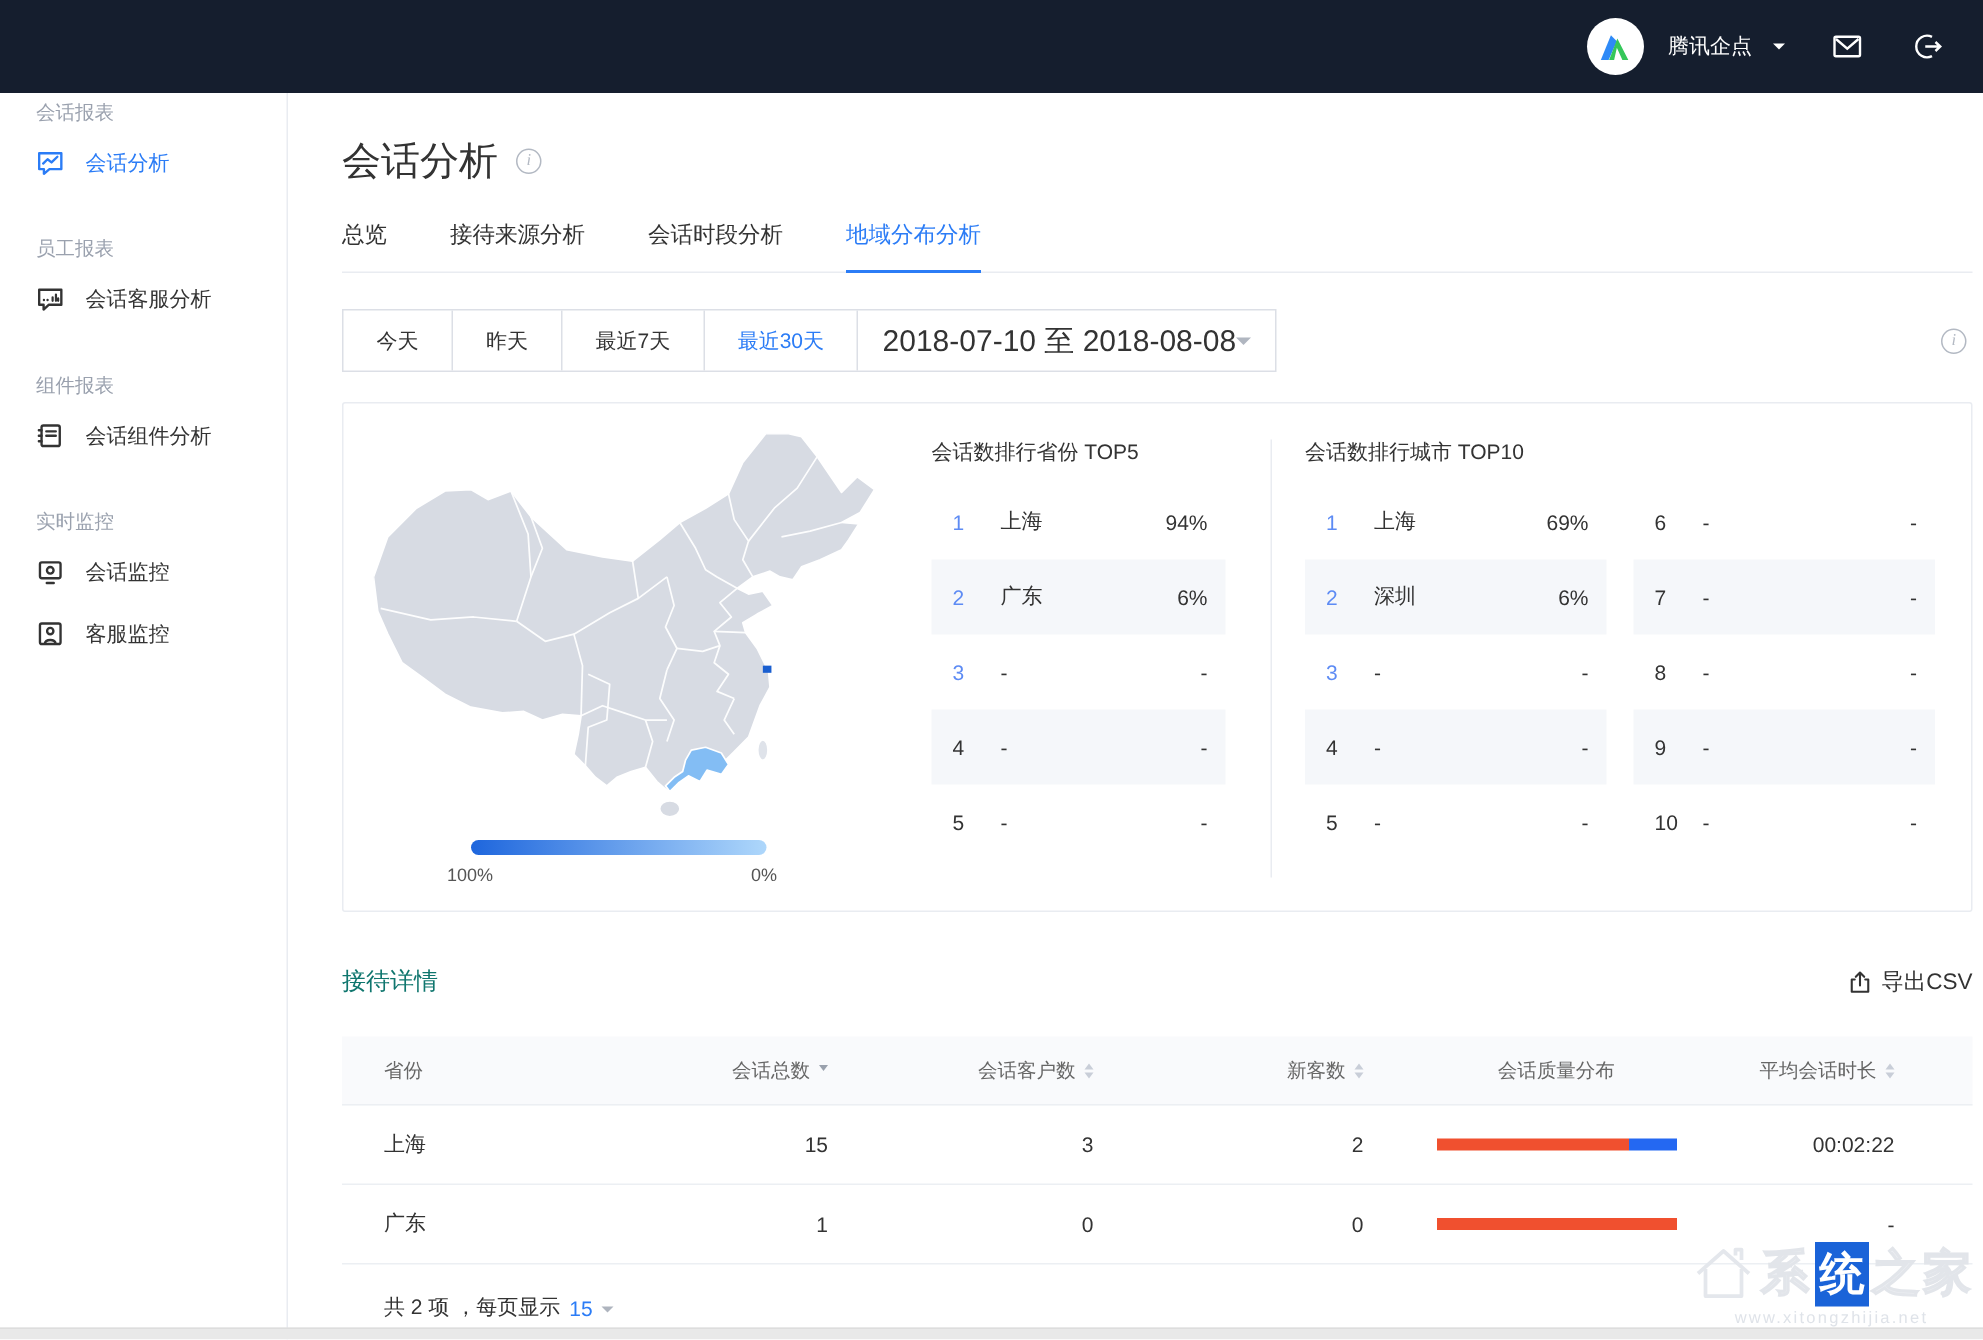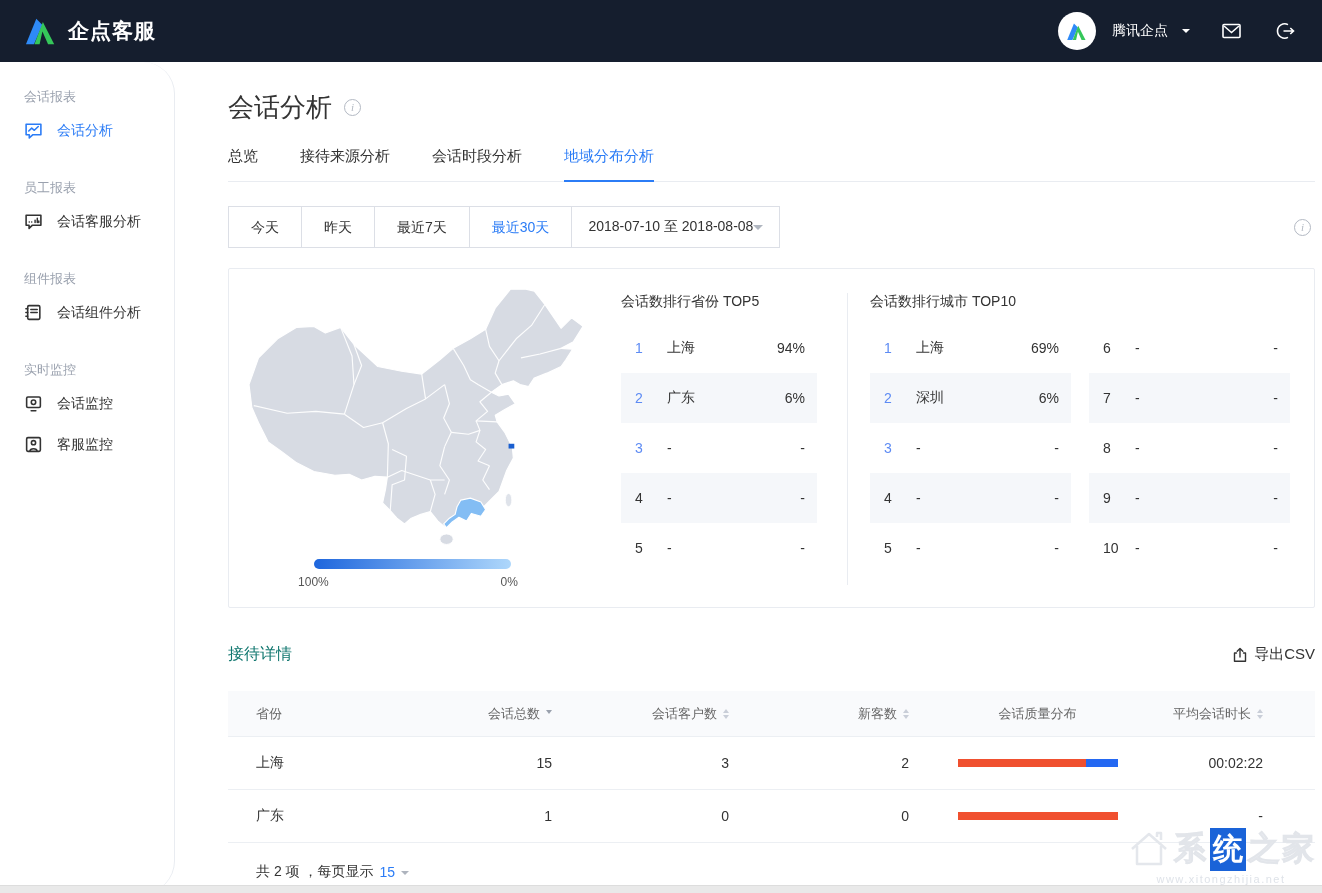--- a/index.html
+++ b/index.html
@@ -22,22 +22,22 @@
             color:#8892a4;font-size:15px;cursor:pointer;}
   .nav-item.active{color:#fff;}
   .nav-item.active::after{content:"";position:absolute;left:0;right:0;bottom:0;height:4px;background:var(--accent);}
   .nav-right{margin-left:auto;display:flex;align-items:center;gap:14px;padding-right:26px;}
   .avatar{width:38px;height:38px;border-radius:50%;background:#fff;display:flex;align-items:center;justify-content:center;cursor:pointer;}
   .user-name{color:#fff;font-size:14px;margin-left:2px;cursor:pointer;}
   .caret-w{width:0;height:0;border:4px solid transparent;border-top-color:#fff;margin-top:4px;cursor:pointer;}
   .nav-icon{margin-left:16px;cursor:pointer;display:flex;}
 
   
-  .sidebar{position:absolute;top:62px;left:0;bottom:0;width:175px;background:#fff;
-           border-right:1px solid var(--border);padding-top:22px;border-radius:32px;}
+  .sidebar{position:absolute;top:62px;left:0;bottom:0;width:192px;background:#fff;
+           border-right:1px solid var(--border);}
   .side-group{margin-bottom:24px;}
   .side-title{color:var(--muted);font-size:13px;margin:0 0 4px 24px;padding-top:4px;}
   .side-item{display:flex;align-items:center;gap:14px;padding:11px 0 11px 24px;font-size:14px;color:#333;cursor:pointer;}
   .side-item.active{color:var(--accent);}
   .side-item svg{flex:none;}
 
   
   .main{position:absolute;left:196px;top:62px;right:0;bottom:0;padding:0 7px 0 32px;}
   .page-head{margin-top:28px;display:flex;align-items:center;gap:12px;}
   .page-title{font-size:26px;font-weight:500;margin:0;color:#333;}
@@ -47,21 +47,21 @@
 
   .tabs{margin-top:22px;display:flex;gap:42px;border-bottom:1px solid var(--border);}
   .tab{padding-bottom:14px;font-size:15px;color:#333;cursor:pointer;}
   .tab.active{color:var(--accent);border-bottom:2px solid var(--accent);margin-bottom:-1px;}
 
   .filter-row{margin-top:24px;display:flex;align-items:center;}
   .btn-group{display:flex;border:1px solid #dcdfe6;border-radius:0;background:#fff;}
   .fbtn{padding:0 22px;height:40px;line-height:40px;font-size:14px;color:#333;cursor:pointer;
         border-right:1px solid #dcdfe6;white-space:nowrap;}
   .fbtn.active{color:var(--accent);}
-  .fdate{display:flex;align-items:center;padding:0 16px;height:40px;font-size:14px;color:#333;cursor:pointer;}
+  .fdate{display:flex;align-items:center;padding:0 16px;height:40px;font-size:20px;color:#333;cursor:pointer;}
   .caret-g{width:0;height:0;border:5px solid transparent;border-top-color:#b0b6c0;margin-top:5px;}
   .row-info{margin-left:auto;margin-right:4px;}
 
   
   .panel{margin-top:20px;height:340px;border:1px solid var(--border);border-radius:2px;
          display:flex;padding:20px 24px 0 20px;}
   .map-block{width:366px;}
   .legend-bar{margin:8px 0 0 65px;width:197px;height:10px;border-radius:5px;
               background:linear-gradient(90deg,#1e66dd,#aed7fb);}
   .legend-labels{position:relative;margin-left:65px;width:197px;height:20px;font-size:12px;color:#555;}
@@ -114,29 +114,20 @@
   .watermark{position:absolute;right:6px;bottom:8px;display:flex;flex-direction:column;align-items:center;pointer-events:none;}
   .wm-row{display:flex;align-items:center;gap:2px;}
   .wm-ch{font-size:32px;font-weight:bold;color:#eceef2;-webkit-text-stroke:1px #e2e5ea;letter-spacing:2px;}
   .wm-hl{font-size:30px;font-weight:bold;color:#fff;background:#1a63d8;padding:1px 3px;-webkit-text-stroke:0;}
   .wm-sub{font-size:11px;color:#dfe3e9;letter-spacing:1.5px;margin-top:2px;}
 </style>
 </head>
 <body>
 
 <header class="navbar">
-  <div class="brand">
-    <span style="display:flex;">
-      <svg width="34" height="32" viewBox="0 0 36 34">
-        <polygon points="2,31 13,4 19.5,10.5 10.5,31" fill="#2e8af7"></polygon>
-        <polygon points="11,31 20,7.5 32,31 25.5,31 19.5,17.5 16.5,31" fill="#35c75a"></polygon>
-      </svg>
-    </span>
-    <span class="brand-text">企点客服</span>
-  </div>
   <div class="nav-right">
     <div class="avatar">
       <svg width="22" height="21" viewBox="0 0 36 34">
         <polygon points="2,31 13,4 19.5,10.5 10.5,31" fill="#2e8af7"></polygon>
         <polygon points="11,31 20,7.5 32,31 25.5,31 19.5,17.5 16.5,31" fill="#35c75a"></polygon>
       </svg>
     </div>
     <span class="user-name">腾讯企点</span>
     <span class="caret-w"></span>
     <span class="nav-icon">

